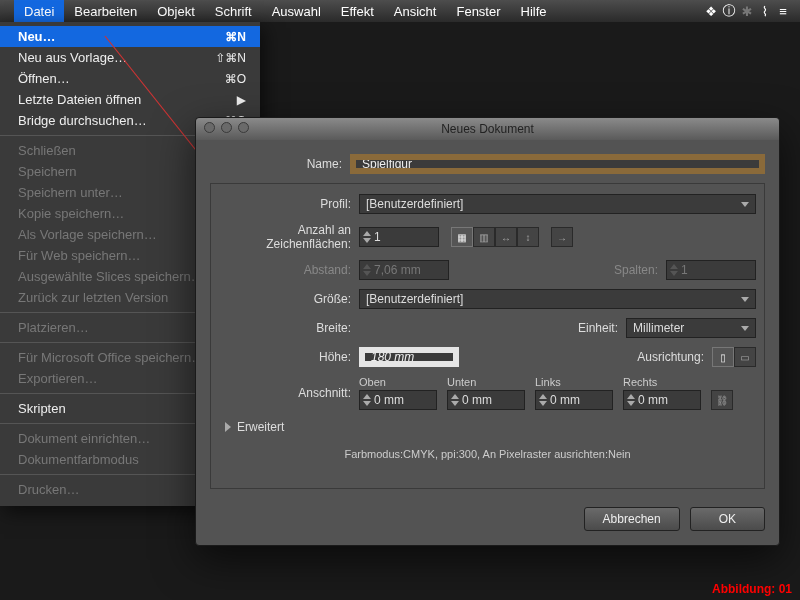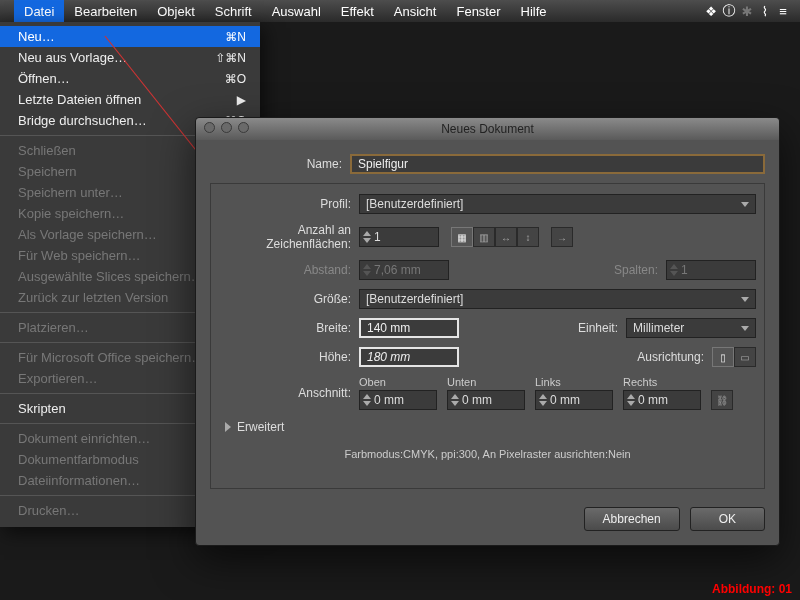--- a/index.html
+++ b/index.html
@@ -6,36 +6,36 @@
   body { width: 800px; height: 600px; background: #1a1a1a; overflow: hidden; position: relative; font-size: 12px; color: #ddd; }
 
   .menubar { display: flex; height: 22px; background: linear-gradient(#4d4d4d,#2a2a2a); color: #fff; align-items: center; padding: 0 8px 0 0; font-size: 13px; }
   .menubar .mspacer { flex: 1; }
   .menubar .mitem { padding: 0 10px; height: 100%; display: flex; align-items: center; cursor: default; }
   .menubar .mitem.active { background: #1368e0; color: #fff; }
   .menubar .micon { width: 18px; text-align: center; font-size: 13px; }
 
   .file-menu { position: absolute; top: 22px; left: 0; width: 260px; background: #3a3a3a; box-shadow: 4px 6px 18px rgba(0,0,0,0.6); padding: 4px 0 6px 0; }
   .fmi { display: flex; justify-content: space-between; align-items: center; padding: 3px 14px 3px 18px; font-size: 13px; color: #eee; cursor: default; }
-  .fmi.hl { background: #1368e0; color: #fff; }
+  .fmi.hl { background: #1368e0; color: #fff; font-weight: bold; }
   .fmi.disabled { color: #777; }
   .fmi .sc { font-size: 12px; color: inherit; }
   .fsep { height: 1px; background: #555; margin: 4px 0; }
 
   .dialog { position: absolute; top: 117px; left: 195px; width: 585px; background: #535353; border: 1px solid #1a1a1a; border-radius: 4px; box-shadow: 0 14px 40px rgba(0,0,0,0.6); }
   .titlebar { height: 22px; background: linear-gradient(#8a8a8a,#5a5a5a); border-radius: 4px 4px 0 0; text-align: center; font-size: 12px; line-height: 22px; color: #222; position: relative; }
   .tlights { position: absolute; left: 8px; top: 4px; display: flex; gap: 6px; }
   .tlights span { width: 11px; height: 11px; border-radius: 50%; background: #6a6a6a; display: inline-block; border: 1px solid #3a3a3a; }
   .dbody { padding: 14px 14px 14px 14px; }
 
   .row { display: flex; align-items: center; margin-bottom: 9px; }
   .lbl { width: 140px; text-align: right; padding-right: 8px; color: #ddd; }
   .lbl.dim { color: #888; }
 
-  .txt { background: #3b3b3b; border: 2px solid #e5e5e5; color: #eee; height: 20px; padding: 0 6px; font-size: 12px; }
+  .txt { background: #3b3b3b; border: 6px solid #e5e5e5; color: #eee; height: 20px; padding: 0 6px; font-size: 12px; }
   .txt.wide { flex: 1; }
   .sel { background: #3b3b3b; border: 1px solid #222; height: 20px; display: flex; align-items: center; justify-content: space-between; padding: 0 6px; color: #ddd; }
   .caret { width: 0; height: 0; border-left: 4px solid transparent; border-right: 4px solid transparent; border-top: 5px solid #aaa; }
 
   .panel { border: 1px solid #3a3a3a; padding: 10px 8px 28px 8px; margin-top: 4px; }
   .fill { flex: 1; }
 
   .nud { background: #3b3b3b; border: 1px solid #222; height: 20px; display: flex; align-items: center; padding: 0 4px 0 14px; position: relative; color: #ddd; }
   .nud::before { content: ""; position: absolute; left: 3px; top: 3px; width: 0; height: 0; border-left: 4px solid transparent; border-right: 4px solid transparent; border-bottom: 5px solid #aaa; }
   .nud::after { content: ""; position: absolute; left: 3px; bottom: 3px; width: 0; height: 0; border-left: 4px solid transparent; border-right: 4px solid transparent; border-top: 5px solid #aaa; }
@@ -144,23 +144,20 @@
   <div class="fmi">
       <span>Skripten</span>
     </div>
   <div class="fsep"></div>
   <div class="fmi disabled">
       <span>Dokument einrichten…</span>
     </div>
   <div class="fmi disabled">
       <span>Dokumentfarbmodus</span>
     </div>
-  <div class="fmi disabled">
-      <span>Dateiinformationen…</span>
-    </div>
   <div class="fsep"></div>
   <div class="fmi disabled">
       <span>Drucken…</span>
     </div>
 </div>
 
 <svg class="annot-line" width="800" height="600">
   <line x1="105" y1="14" x2="355" y2="328" stroke="#c33" stroke-width="1.2"></line>
   <circle cx="355" cy="328" r="2.4" fill="#c33"></circle>
 </svg>
@@ -212,21 +209,20 @@
       <div class="row">
         <div class="lbl">Größe:</div>
         <div class="sel fill">
             <span>[Benutzerdefiniert]</span>
             <span class="caret"></span>
           </div>
       </div>
 
       <div class="row">
         <div class="lbl">Breite:</div>
-        <input class="txt" style="width: 100px;" value="140 mm">
         <div class="fill"></div>
         <div class="lbl" style="width:auto">Einheit:</div>
         <div class="sel" style="width:130px">
             <span>Millimeter</span>
             <span class="caret"></span>
           </div>
       </div>
 
       <div class="row">
         <div class="lbl">Höhe:</div>

